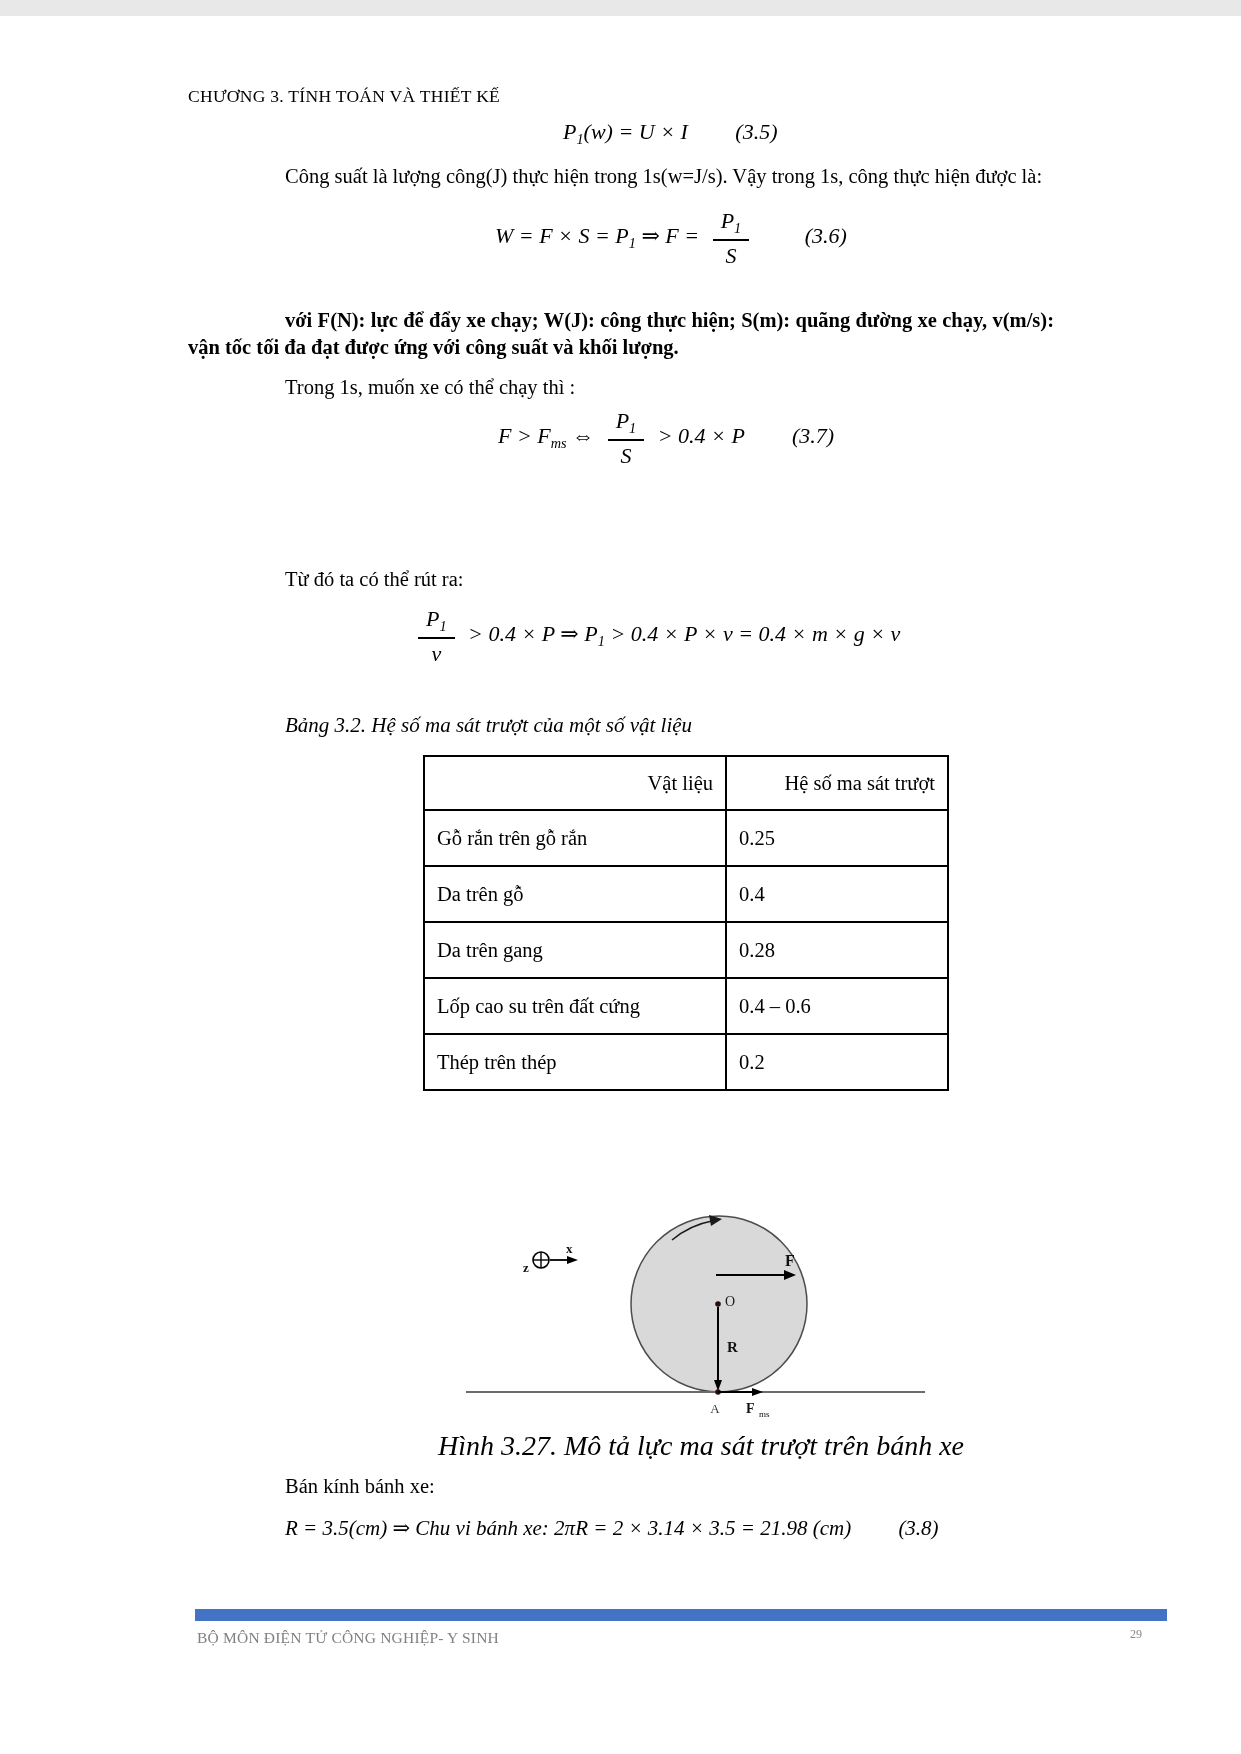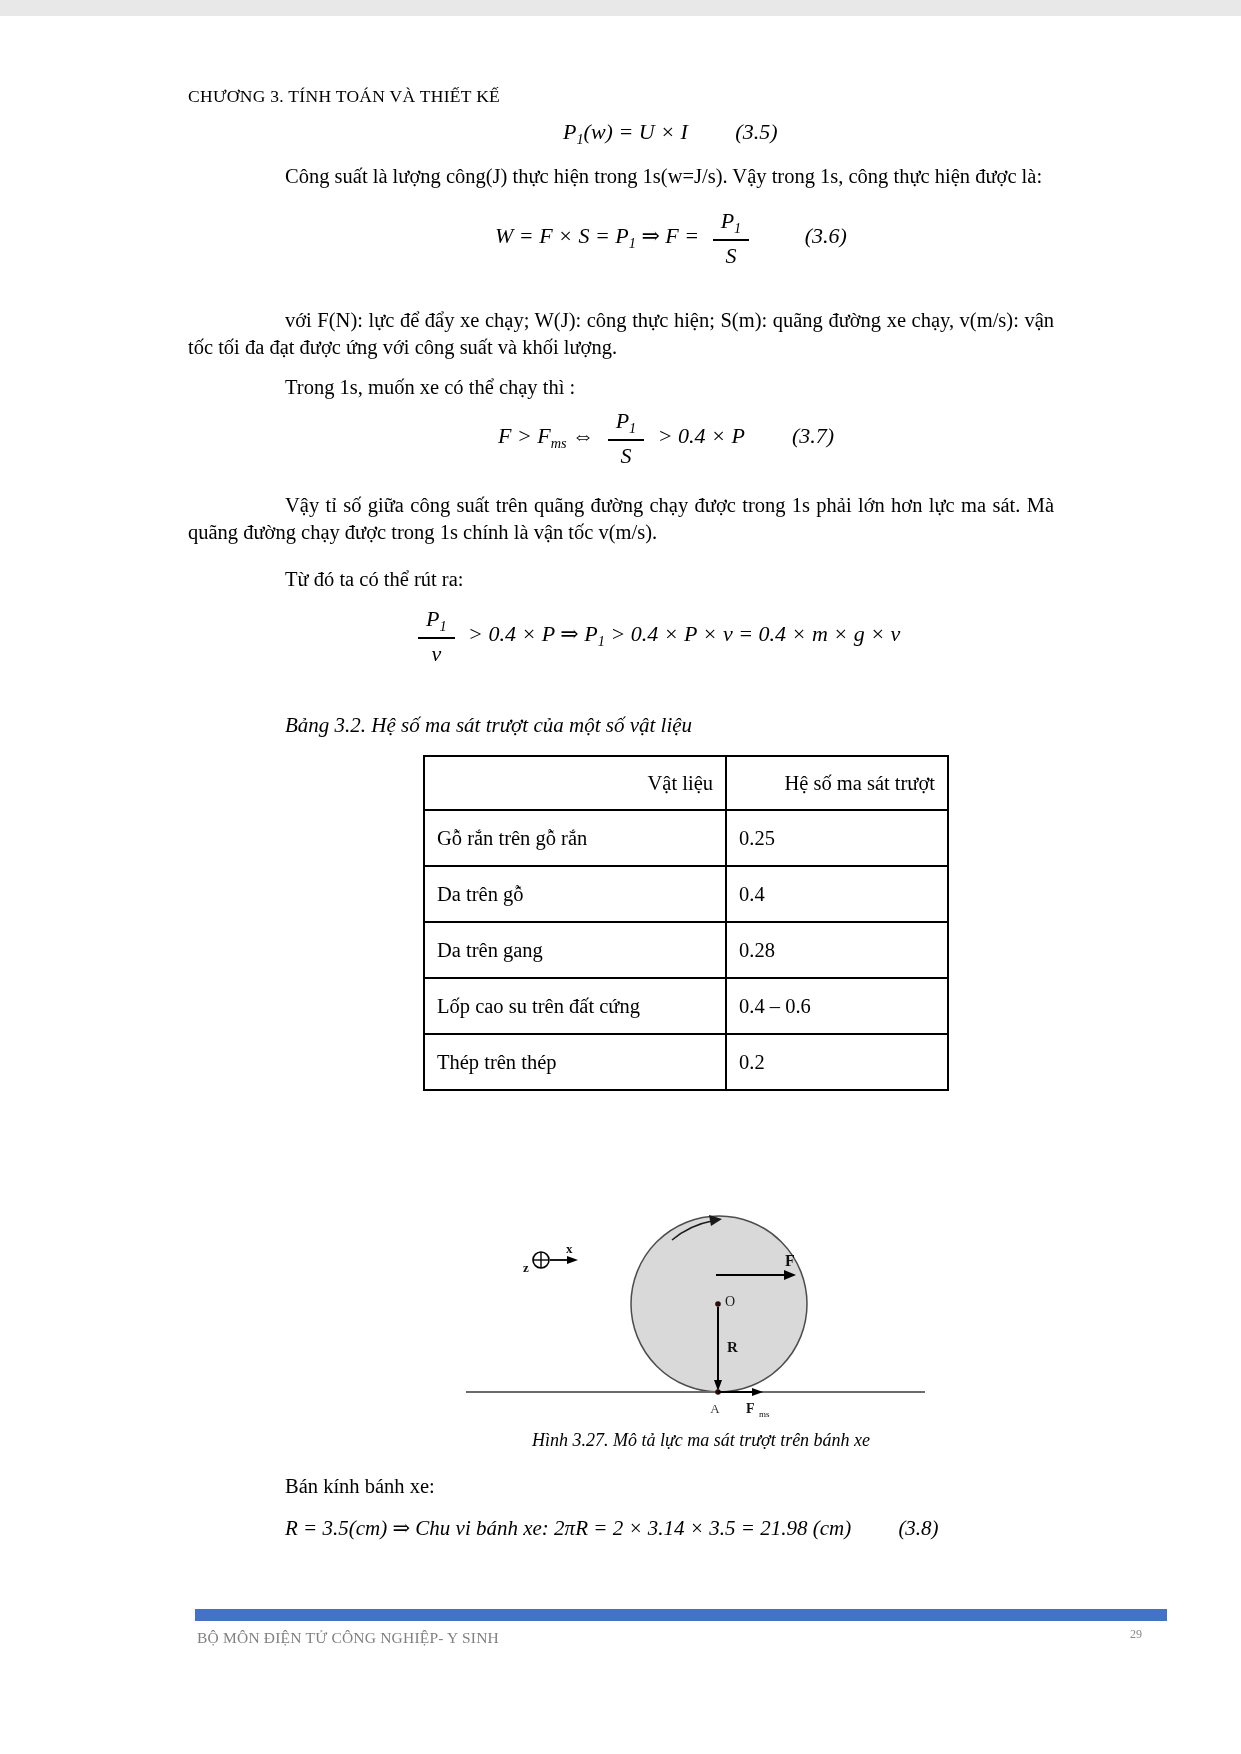--- a/index.html
+++ b/index.html
@@ -26,21 +26,21 @@
     position:absolute; top:739px; left:423px; border-collapse:collapse;
     table-layout:fixed; width:524px; font-size:20.5px;
   }
   table.friction col.c1 { width:302px; }
   table.friction col.c2 { width:222px; }
   table.friction th, table.friction td {
     border:2px solid #000; padding:0 12px; font-weight:normal; vertical-align:middle;
   }
   table.friction th { height:52px; text-align:right;border-radius:21px; }
   table.friction td { height:54px; text-align:left;font-family:Liberation Serif, serif; }
-  .fig-caption { top:1414px; left:188px; width:1026px; text-align:center; font-style:italic; font-size:18px; }
+  .fig-caption { top:1414px; left:188px; width:1026px; text-align:center; font-style:italic; font-size:28px; }
   .radius-line { top:1459px; left:285px; font-size:20.5px; }
   .ital { font-style:italic; font-size:21px; white-space:nowrap; }
   .eq38 { top:1500px; left:285px; }
   .vmax { top:1549px; left:285px; }
   .footer-bar { top:1593px; left:195px; width:972px; height:12px; background:#4472C4; }
   .footer-text { top:1613px; left:197px; font-size:15.5px; color:#808080; letter-spacing:0.2px; }
   .page-num { top:1611px; left:1130px; font-size:12px; color:#888888; }
   svg text { font-family:"Liberation Serif","DejaVu Serif",serif; }
 </style>
 </head>
@@ -60,36 +60,35 @@
   <div class="eq" style="top:192px; left:495px;">
     <span><span>W = F × S = P</span><sub>1</sub></span>
     <span>⇒ F =</span>
     <span class="frac">
       <span class="fnum"><span>P</span><sub>1</sub></span>
       <span class="fden">S</span>
     </span>
     <span class="eqnum">(3.6)</span>
   </div>
 
-  <p class="para" style="top:291px;">với F(N): lực để đẩy xe chạy; W(J): công thực hiện; S(m): quãng đường xe chạy, v(m/s): vận tốc tối đa đạt được ứng với công suất và khối lượng.</p>
+  <p class="para" style="top:291px;font-weight:bold;">với F(N): lực để đẩy xe chạy; W(J): công thực hiện; S(m): quãng đường xe chạy, v(m/s): vận tốc tối đa đạt được ứng với công suất và khối lượng.</p>
 
   <p class="para single" style="top:358px;">Trong 1s, muốn xe có thể chạy thì :</p>
 
   <div class="eq" style="top:392px; left:498px;">
     <span><span>F &gt; F</span><sub>ms</sub></span>
     <span>⇔</span>
     <span class="frac">
       <span class="fnum"><span>P</span><sub>1</sub></span>
       <span class="fden">S</span>
     </span>
     <span>&gt; 0.4 × P</span>
     <span class="eqnum">(3.7)</span>
   </div>
 
-  <p class="para" style="top:476px;">Vậy tỉ số giữa công suất trên quãng đường chạy được trong 1s phải lớn hơn lực ma sát. Mà quãng đường chạy được trong 1s chính là vận tốc v(m/s).</p>
 
   <p class="para single" style="top:550px;">Từ đó ta có thể rút ra:</p>
 
   <div class="eq" style="top:590px; left:418px;">
     <span class="frac" style="margin-left:0;">
       <span class="fnum"><span>P</span><sub>1</sub></span>
       <span class="fden">v</span>
     </span>
     <span><span>&gt; 0.4 × P ⇒ P</span><sub>1</sub></span>
     <span>&gt; 0.4 × P × v = 0.4 × m × g × v</span>

